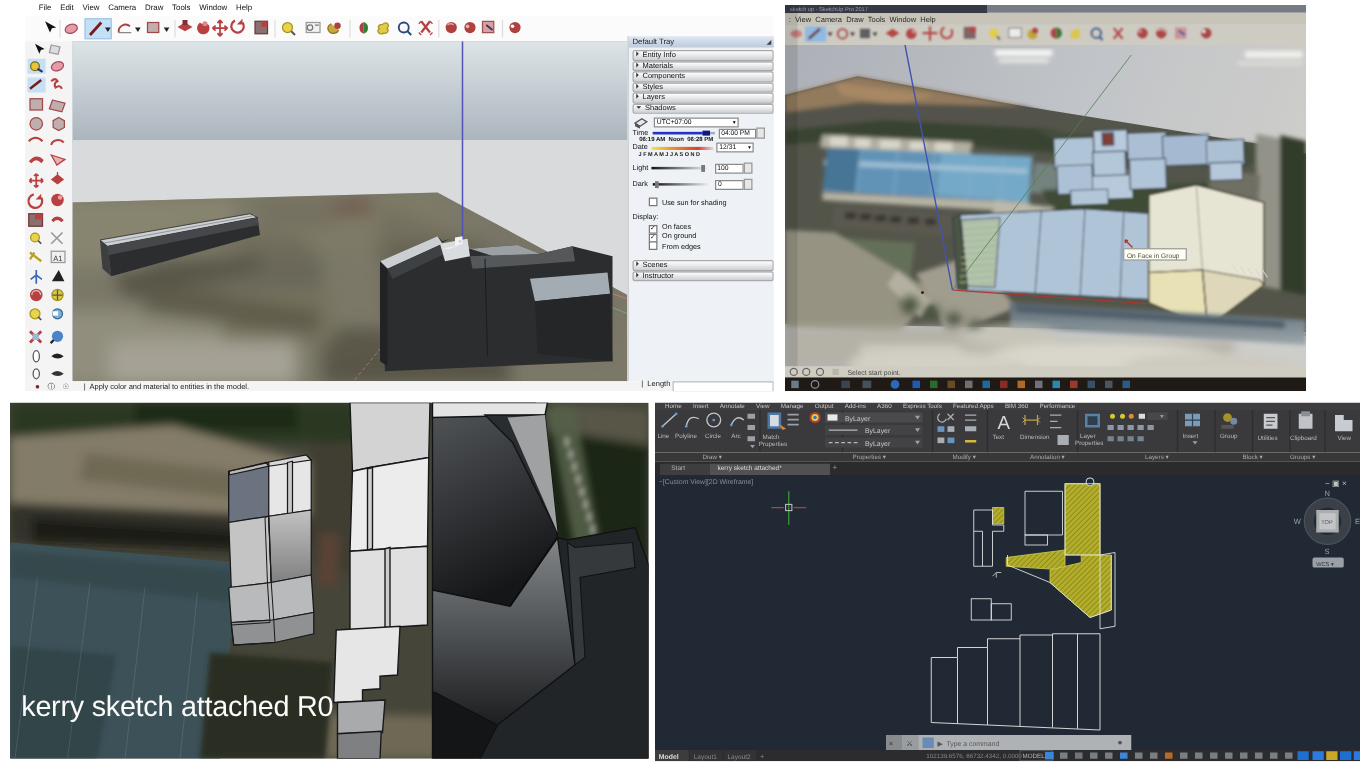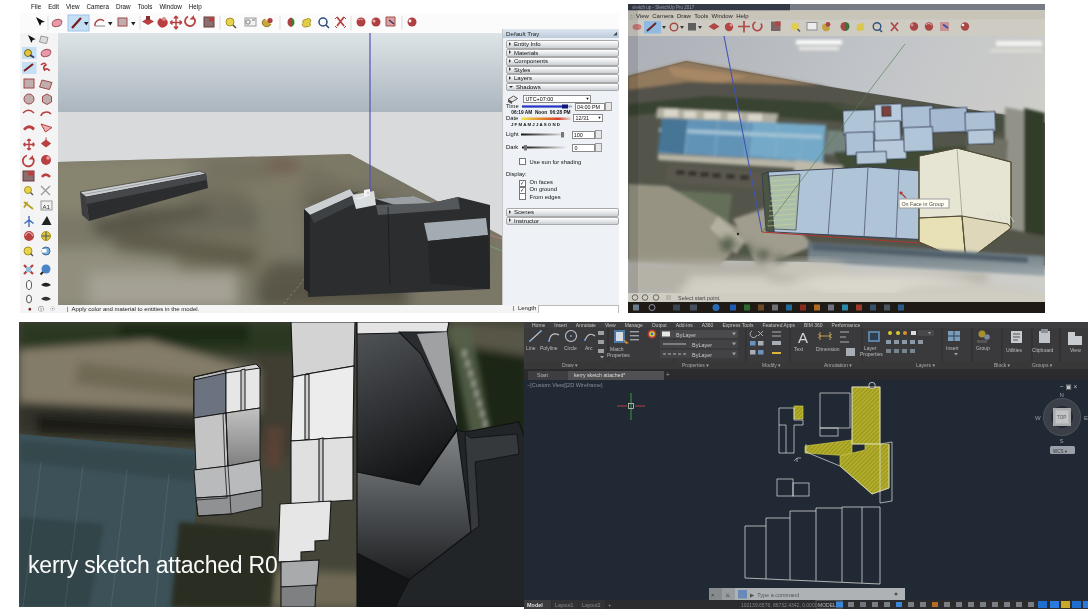--- a/index.html
+++ b/index.html
@@ -1,17 +1,17 @@
 <!DOCTYPE html>
 <html><head><meta charset="utf-8"><style>
 html,body{margin:0;padding:0;width:1092px;height:612px;background:#fff;font-family:"Liberation Sans",sans-serif;overflow:hidden}
 .abs{position:absolute;overflow:hidden}
 #tl{left:20px;top:2px;width:599px;height:311px;background:#fff}
 #tr{left:628px;top:4px;width:417px;height:309px}
-#bl{left:19px;top:322px;width:511px;height:285px}
+#bl{left:8px;top:322px;width:511px;height:285px}
 #br{left:524px;top:322px;width:564px;height:287px}
 #tl .menubar{position:absolute;left:11px;top:1px;width:100%;height:10px;font-size:6.3px;color:#111}
 #tl .menubar span{margin-right:7px}
 #tl .toolbar{position:absolute;left:0;top:11px;width:100%;height:20px;background:#fbfbfb}
 #tl .lefttools{position:absolute;left:0;top:31px;width:38px;height:272px;background:#f4f4f4}
 #tl .viewport{position:absolute;left:38px;top:31px;width:444px;height:272px;background:#b5bcc5}
 #tl .tray{position:absolute;left:482px;top:27px;width:117px;height:276px;background:#eef2f6;border-left:1px solid #c8c8c8}
 #tl .statusbar{position:absolute;left:0;top:303px;width:100%;height:8px;background:#f4f4f4;font-size:6px;color:#222}
 .trayhead{height:8px;background:linear-gradient(#dfe8f2,#bccadb);font-size:6.2px;color:#222;padding:1px 3px 0}
 .sect{height:6.5px;border:1px solid #a9a9a9;border-radius:2px;background:linear-gradient(#fff,#ccd0d4);font-size:6px;color:#111;margin:2px 2px 0;padding:0 2px;line-height:6.5px}

